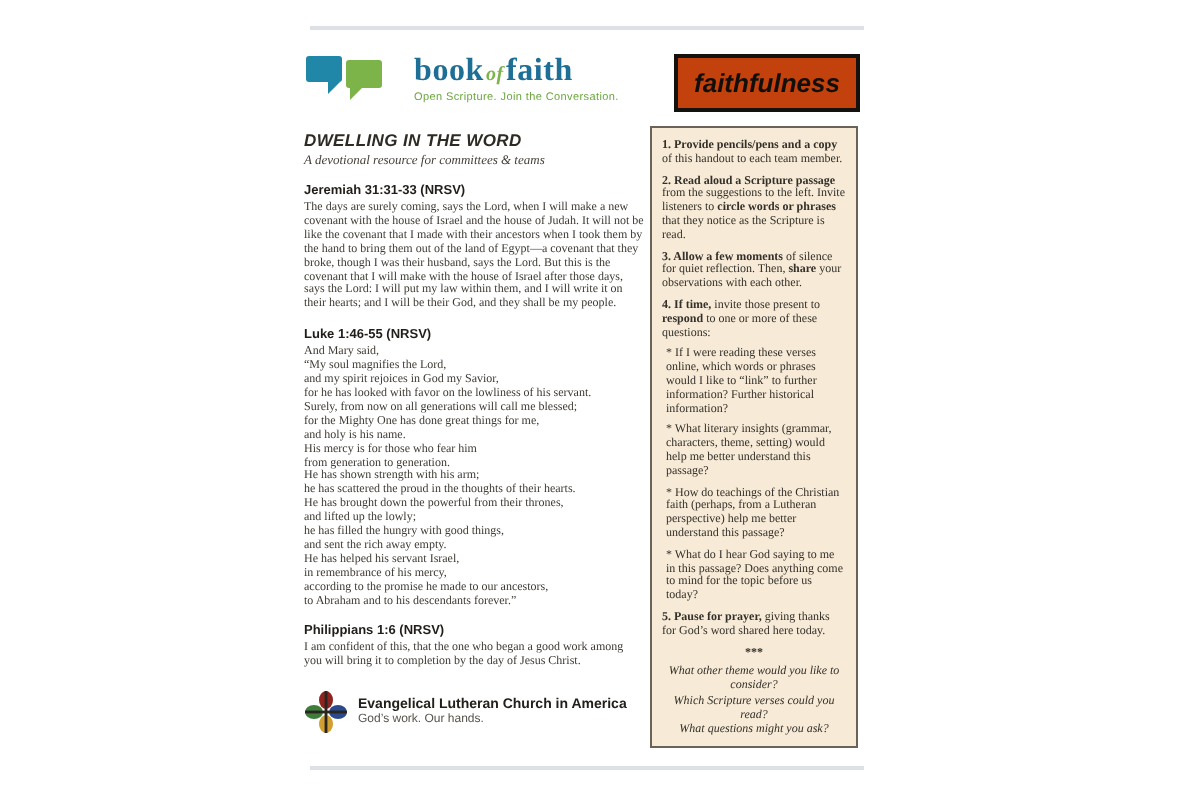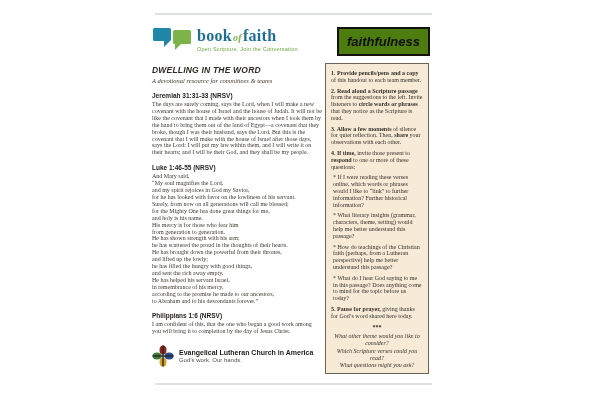--- a/index.html
+++ b/index.html
@@ -3,40 +3,40 @@
 <meta charset="utf-8">
 <style>
   html,body{margin:0;padding:0;background:#fff;}
   .canvas{position:relative;width:600px;height:400px;background:#ffffff;overflow:hidden;
           font-family:"Liberation Serif",serif;color:#3f3a33;}
   .edge{position:absolute;left:155px;width:277px;height:2px;background:#dde1e5;}
   .edge.top{top:13px}.edge.bottom{top:383px}
 
   
   .left-col{position:absolute;left:152px;top:27px;width:170px;}
-  .logo-row{display:flex;gap:5px;align-items:flex-start;margin-bottom:5px;}
+  .logo-row{display:flex;gap:15px;align-items:flex-start;margin-bottom:5px;}
   .wordmark{font-family:"Liberation Serif",serif;font-weight:bold;font-size:16px;
             color:#1e6f96;letter-spacing:.3px;line-height:18px;white-space:nowrap;}
   .wm-of{font-style:italic;font-weight:bold;font-size:10px;color:#7cb44a;margin:0 1px;}
   .logo-tagline{font-family:"Liberation Sans",sans-serif;font-size:5.5px;color:#6aa63e;
                 letter-spacing:.2px;margin-top:-1px;white-space:nowrap;}
   .doc-title{font-family:"Liberation Sans",sans-serif;font-weight:bold;font-style:italic;
              font-size:8.5px;color:#2e2a24;margin-top:12px;letter-spacing:.2px;}
   .doc-subtitle{font-style:italic;font-size:6.5px;color:#45403a;margin:2px 0 6px;}
   .passage-heading{font-family:"Liberation Sans",sans-serif;font-weight:bold;font-size:6.5px;
                    color:#211e1a;margin:8px 0 2px;}
   .passage-prose{font-size:6px;line-height:6.9px;}
   .pl{font-size:6px;line-height:6.9px;white-space:nowrap;}
   .footer-row{display:flex;gap:5px;align-items:center;margin-top:10px;}
   .org-name{font-family:"Liberation Sans",sans-serif;font-weight:bold;font-size:7px;color:#23201c;}
   .org-tagline{font-family:"Liberation Sans",sans-serif;font-size:6px;color:#57524c;margin-top:1px;}
 
   
   .sidebar-title-box{position:absolute;left:337px;top:27px;width:93px;height:29px;
-      background:#4d7c0f;border:2px solid #15120e;box-sizing:border-box;
+      background:#c2410c;border:2px solid #15120e;box-sizing:border-box;
       display:flex;align-items:center;justify-content:center;
       font-family:"Liberation Sans",sans-serif;font-weight:bold;font-style:italic;
       font-size:13px;color:#120f0b;}
   .sidebar-box{position:absolute;left:325px;top:63px;width:104px;height:311px;
       background:#f7ead6;border:1px solid #6b6258;box-sizing:border-box;
       padding:6px 5px;overflow:hidden;}
   .sb-p{font-size:6px;line-height:6.8px;margin:0 0 4px;color:#33302a;}
   .sb-p .bseg{font-weight:bold;}
   .sb-p.question{padding-left:2px;}
   .sb-p.divider{text-align:center;font-weight:bold;margin:3px 0 3px;}

